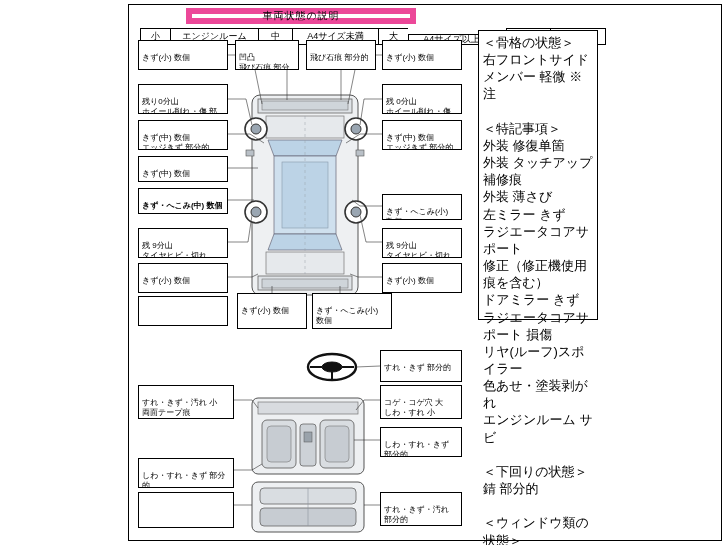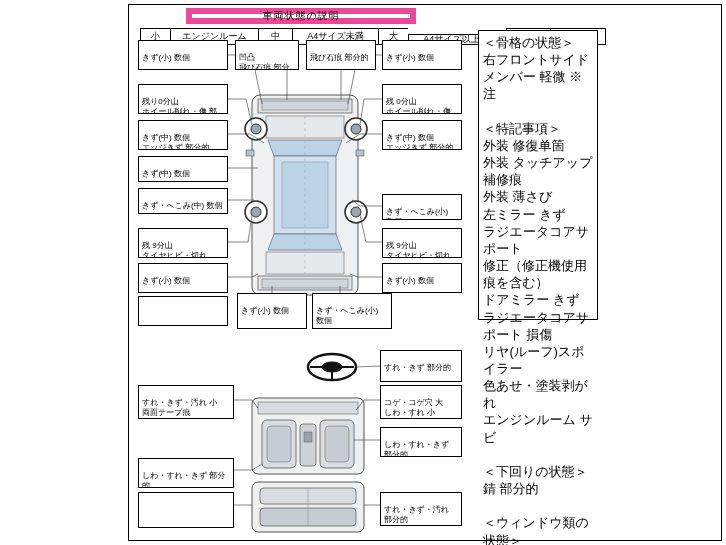--- a/index.html
+++ b/index.html
@@ -261,21 +261,21 @@
       <div class="abox" style="left: 382px; top: 40px; width: 80px; height: 30px;">きず(小) 数個</div>
       <div class="abox" style="left: 138px; top: 84px; width: 90px; height: 30px;">残り0分山
 ホイール削れ・傷 部分的</div>
       <div class="abox" style="left: 382px; top: 84px; width: 80px; height: 30px;">残 0分山
 ホイール削れ・傷 部分的</div>
       <div class="abox" style="left: 138px; top: 120px; width: 90px; height: 30px;">きず(中) 数個
 エッジきず 部分的</div>
       <div class="abox" style="left: 382px; top: 120px; width: 80px; height: 30px;">きず(中) 数個
 エッジきず 部分的</div>
       <div class="abox" style="left: 138px; top: 156px; width: 90px; height: 26px;">きず(中) 数個</div>
-      <div class="abox" style="left: 138px; top: 188px; width: 90px; height: 26px;">きず・へこみ(中) 数個</div>
+      <div class="abox" style="left: 138px; top: 188px; width: 90px; height: 26px; font-weight: bold;">きず・へこみ(中) 数個</div>
       <div class="abox" style="left: 382px; top: 194px; width: 80px; height: 26px;">きず・へこみ(小) 数個</div>
       <div class="abox" style="left: 138px; top: 228px; width: 90px; height: 30px;">残 9分山
 タイヤヒビ・切れ</div>
       <div class="abox" style="left: 382px; top: 228px; width: 80px; height: 30px;">残 9分山
 タイヤヒビ・切れ</div>
       <div class="abox" style="left: 138px; top: 263px; width: 90px; height: 30px;">きず(小) 数個</div>
       <div class="abox" style="left: 382px; top: 263px; width: 80px; height: 30px;">きず(小) 数個</div>
       <div class="abox" style="left: 237px; top: 293px; width: 70px; height: 36px;">きず(小) 数個</div>
       <div class="abox" style="left: 312px; top: 293px; width: 80px; height: 36px;">きず・へこみ(小) 数個</div>
       <div class="abox" style="left: 138px; top: 296px; width: 90px; height: 30px;"></div>

